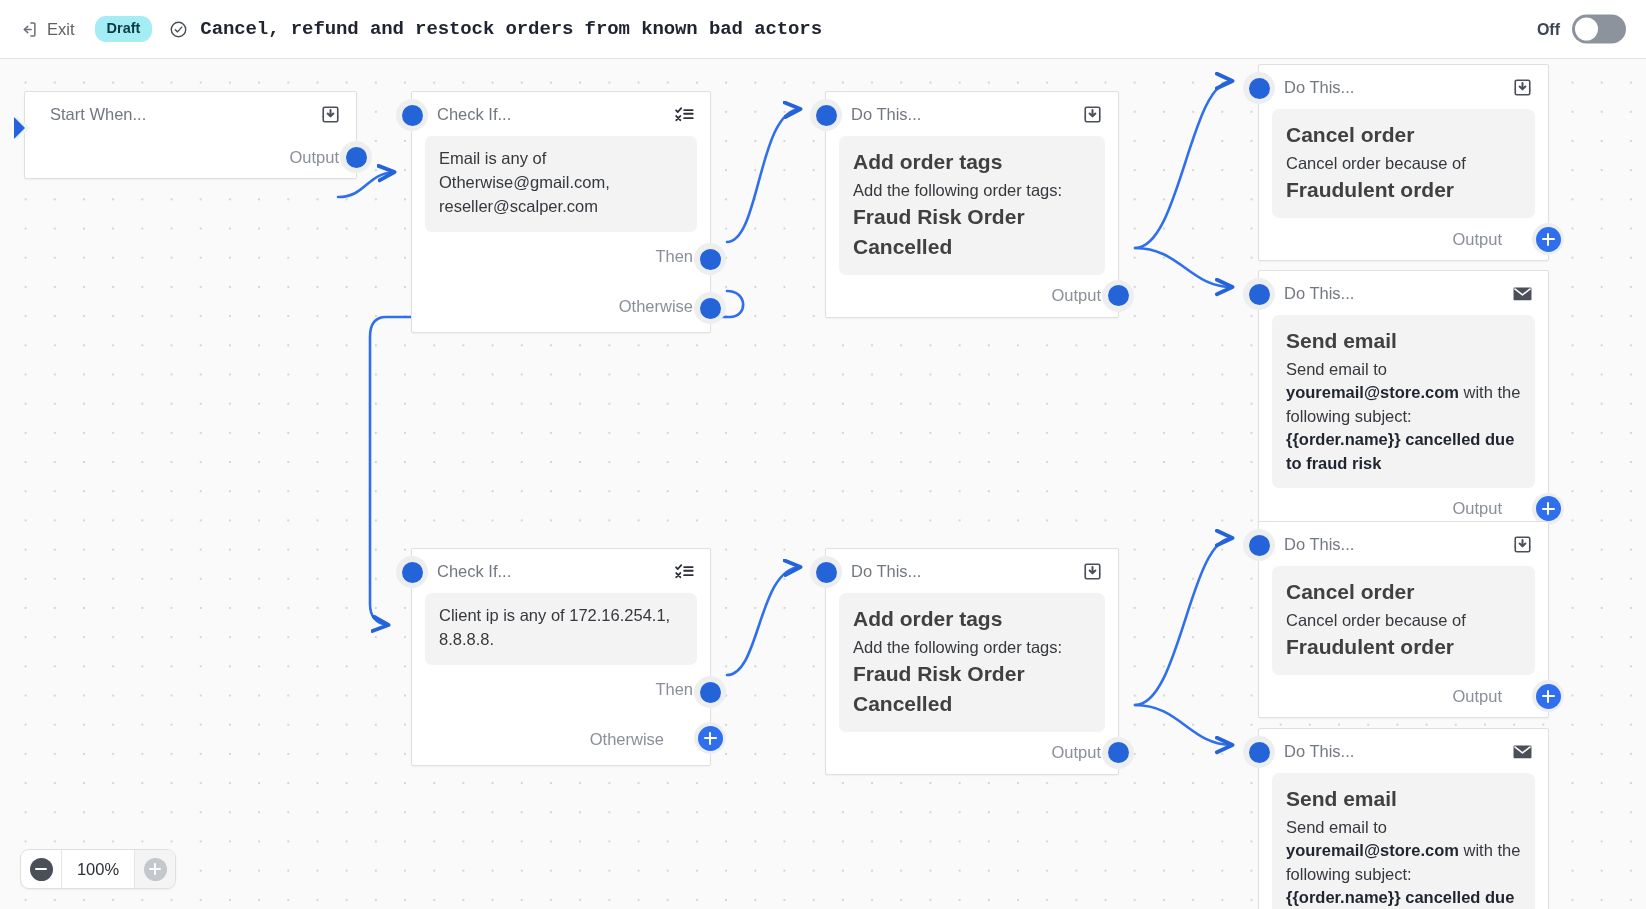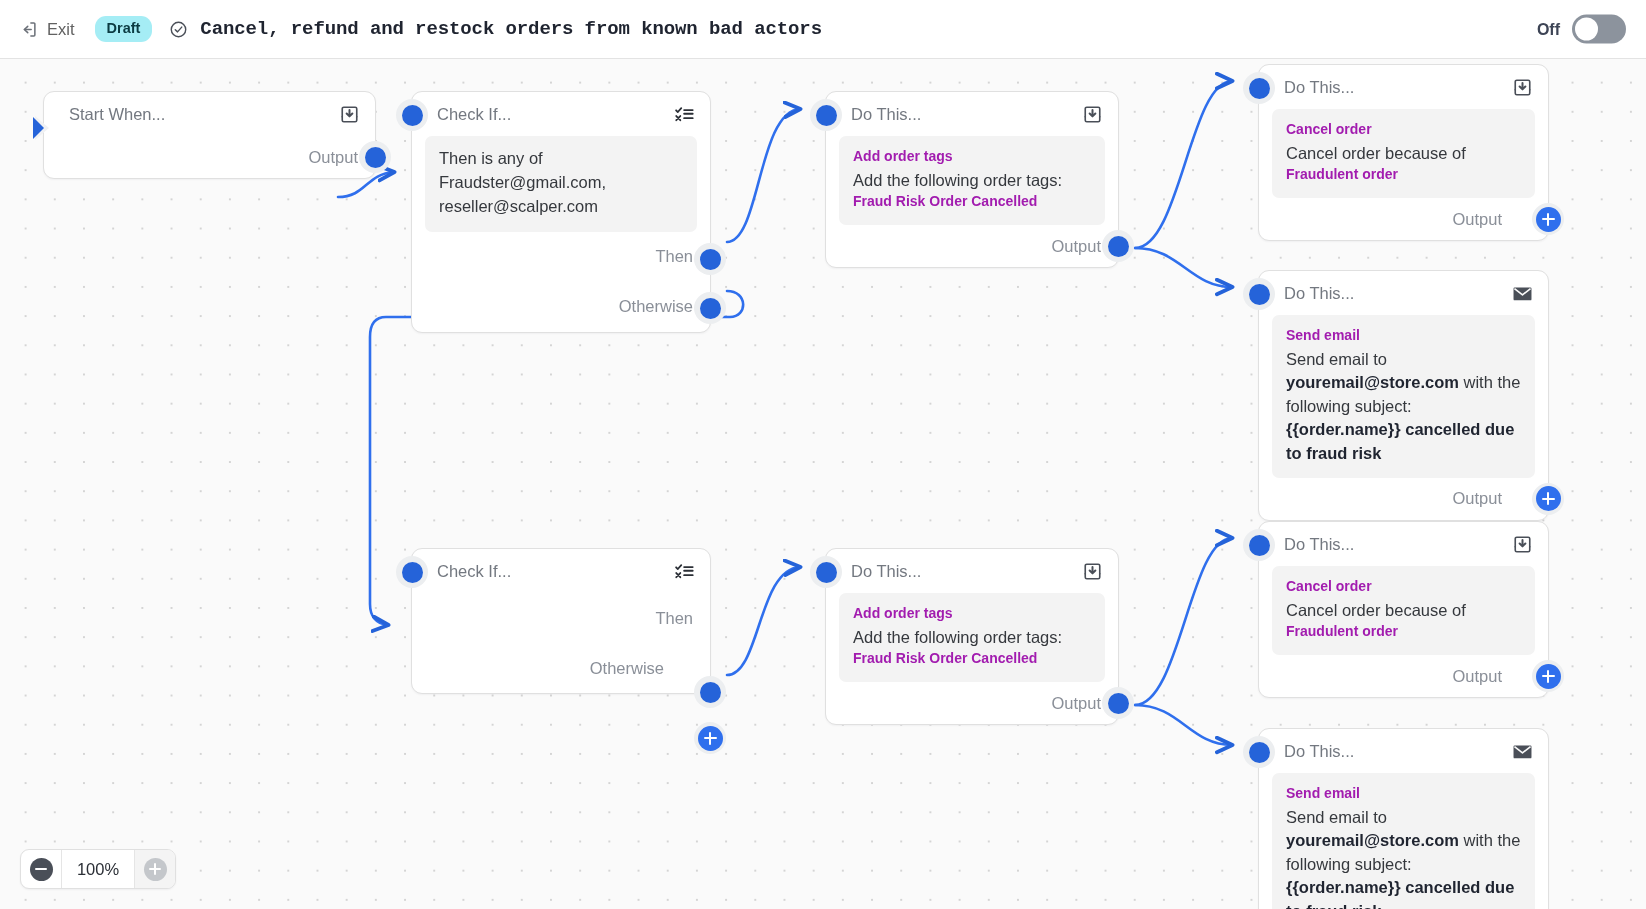--- a/index.html
+++ b/index.html
@@ -55,36 +55,36 @@
     background-image: radial-gradient(circle, #d4d4d4 1.1px, transparent 1.2px);
     background-size: 29.2px 29.2px;
     background-position: 11px 9px;
     overflow: hidden;
   }
   svg.edges { position: absolute; left: 0; top: 0; width: 1646px; height: 850px; }
 
   
   .node {
     position: absolute; background: #fff;
-    border: 1px solid #e0e0e0; border-radius: 11px;
+    border: 1px solid #e0e0e0; border-radius: 2px;
     box-shadow: 0 1px 2px rgba(20,20,40,0.045);
     z-index: 10;
   }
   .node-head {
     height: 44px; display: flex; align-items: center;
     padding: 0 15px 0 25px;
   }
   .node-title { font-size: 16.5px; color: #737880; flex: 1; }
   .node-head .hicon { width: 21px; height: 21px; display: block; }
 
   .node-body {
     margin: 0 13px; background: #f3f3f3; border-radius: 7px;
     padding: 11px 14px 13px;
   }
-  .body-strong { font-size: 14px; font-weight: 700; color: #a21caf; line-height: 1.42; }
+  .body-strong { font-size: 21px; font-weight: 700; color: #404040; line-height: 1.42; }
   .body-text { font-size: 16.5px; color: #35383d; line-height: 1.42; }
   .body-text b { font-weight: 700; color: #1f2430; }
   .plain-body { font-size: 16.5px; color: #35383d; line-height: 1.45; }
 
   .port-row {
     display: flex; align-items: center; justify-content: flex-end;
     height: 42px; padding-right: 17px; position: relative;
   }
   .port-row .plabel { font-size: 16.5px; color: #8a8f98; }
 
@@ -199,21 +199,21 @@
         <path d="M1135,189 C1180,189 1190,228 1232,228" marker-end="url(#arrow)"></path>
 
         <path d="M727,616 C760,616 758,510 800,508" marker-end="url(#arrow)"></path>
 
         <path d="M1135,646 C1180,646 1190,479 1232,479" marker-end="url(#arrow)"></path>
 
         <path d="M1135,646 C1180,646 1190,686 1232,686" marker-end="url(#arrow)"></path>
       </g>
     </svg>
 
-    <div class="node" style="left:24px; top:32px; width:333px;margin-left:19px;">
+    <div class="node" style="left:24px; top:32px; width:333px;">
       <span class="start-marker">
         <svg viewBox="0 0 24 28" width="24" height="28">
           <path d="M2 2 L16 14 L2 26 Z" fill="#f0f1f3"></path>
           <path d="M0 3 L11 14 L0 25 Z" fill="#2563d9"></path>
         </svg>
       </span>
       <div class="node-head">
         <span class="node-title">Start When...</span>
         <span class="hicon">
           <svg viewBox="0 0 22 22" width="21" height="21" fill="none" stroke="#4a4f58" stroke-width="1.7" stroke-linecap="round" stroke-linejoin="round">
@@ -239,21 +239,21 @@
         <span class="node-title">Check If...</span>
         <span class="hicon">
           <svg viewBox="0 0 22 22" width="21" height="21" fill="none" stroke="#2b2f36" stroke-width="1.9" stroke-linecap="round" stroke-linejoin="round">
             <path d="M2.2 6.6 4 8.4 7.6 4.4"></path>
             <path d="M2.4 12.6 6.6 17M6.6 12.6 2.4 17"></path>
             <path d="M10.6 6.4h9M10.6 10.2h9M10.6 14.8h9"></path>
           </svg>
         </span>
       </div>
       <div class="node-body" style="min-height:84px;">
-        <div class="plain-body">Then is any of Fraudster@gmail.com, reseller@scalper.com</div>
+        <div class="plain-body">Email is any of Otherwise@gmail.com, reseller@scalper.com</div>
       </div>
       <div class="port-row" style="height:50px;">
         <span class="plabel">Then</span>
       </div>
       <div class="knob-dot" style="right:-16px; top:151px;">
         <i></i>
       </div>
       <div class="port-row" style="height:50px;">
         <span class="plabel">Otherwise</span>
       </div>
@@ -351,20 +351,23 @@
       <div class="node-head">
         <span class="node-title">Check If...</span>
         <span class="hicon">
           <svg viewBox="0 0 22 22" width="21" height="21" fill="none" stroke="#2b2f36" stroke-width="1.9" stroke-linecap="round" stroke-linejoin="round">
             <path d="M2.2 6.6 4 8.4 7.6 4.4"></path>
             <path d="M2.4 12.6 6.6 17M6.6 12.6 2.4 17"></path>
             <path d="M10.6 6.4h9M10.6 10.2h9M10.6 14.8h9"></path>
           </svg>
         </span>
       </div>
+      <div class="node-body" style="min-height:60px;">
+        <div class="plain-body">Client ip is any of 172.16.254.1, 8.8.8.8.</div>
+      </div>
       <div class="port-row" style="height:50px;">
         <span class="plabel">Then</span>
       </div>
       <div class="knob-dot" style="right:-16px; top:127px;">
         <i></i>
       </div>
       <div class="port-row" style="height:50px; padding-right:46px;">
         <span class="plabel">Otherwise</span>
       </div>
       <div class="plus-btn" style="right:-16px; top:173px;">

